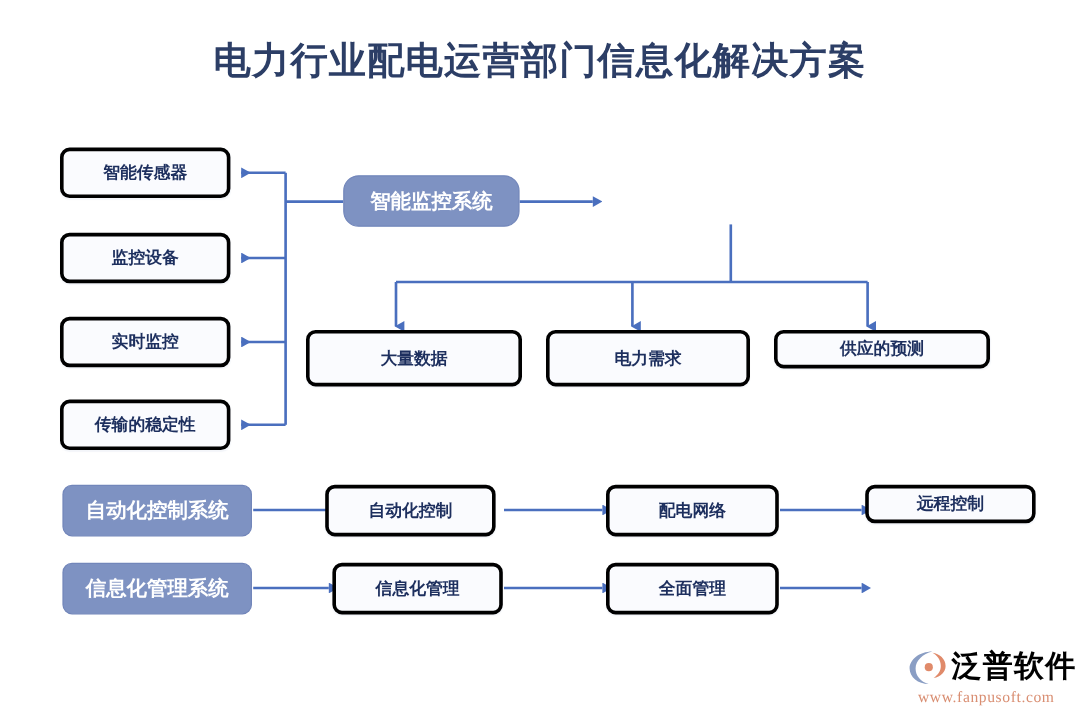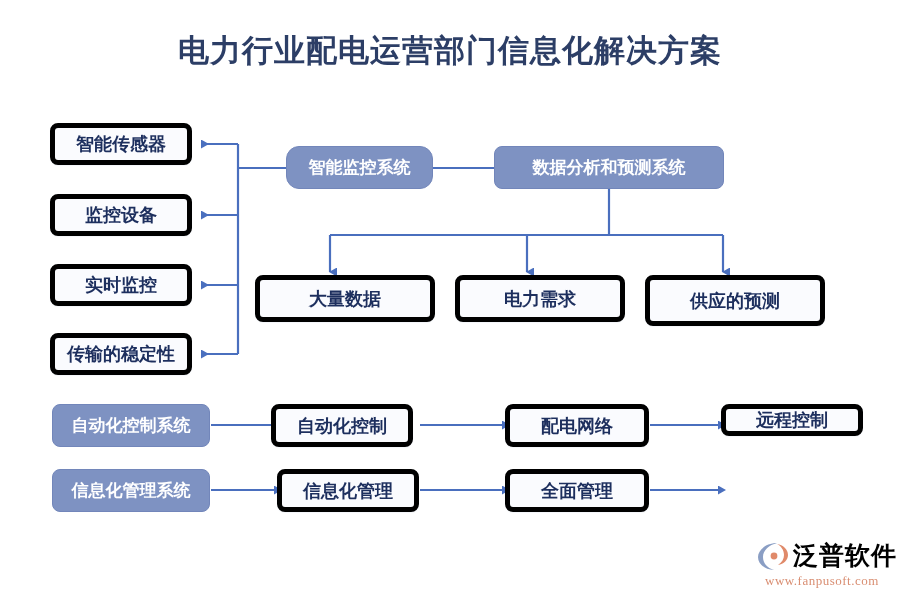--- a/index.html
+++ b/index.html
@@ -55,23 +55,23 @@
     align-items: center;
     justify-content: center;
     text-align: center;
     border-radius: 8px;
     white-space: nowrap;
     font-family: "Liberation Serif", "DejaVu Serif", serif;
   }
 
   .node.light {
     background: #fafbfe;
-    border: 5px solid #000000;
+    border: 3px solid #000000;
     color: #1d2f5e;
-    font-size: 18px;
+    font-size: 14px;
     font-weight: 700;
     box-shadow: 0 1px 1px rgba(140,160,200,0.10);
   }
 
   .node.filled {
     background: #7e92c2;
     border: 1px solid #7286ba;
     color: #ffffff;
     font-size: 17px;
     font-weight: 700;
@@ -175,31 +175,28 @@
     <span>实时监控</span>
   </div>
   <div class="node light" style="left:50px;  top:333px; width:142px; height:42px;">
     <span>传输的稳定性</span>
   </div>
 
   <div class="node filled" style="left:286px; top:146px; width:147px; height:43px;border-radius:13px;">
     <span>智能监控系统</span>
   </div>
 
-  <div class="node filled wide" style="left:494px; top:146px; width:230px; height:43px;">
-    <span>数据分析和预测系统</span>
-  </div>
 
   <div class="node light" style="left:255px; top:275px; width:180px; height:47px;">
     <span>大量数据</span>
   </div>
   <div class="node light" style="left:455px; top:275px; width:170px; height:47px;">
     <span>电力需求</span>
   </div>
-  <div class="node light" style="left:645px; top:275px; width:180px; height:51px;">
+  <div class="node light" style="left:645px; top:275px; width:180px; height:32px;">
     <span>供应的预测</span>
   </div>
 
   <div class="node filled" style="left:52px;  top:404px; width:158px; height:43px;">
     <span>自动化控制系统</span>
   </div>
   <div class="node light" style="left:271px; top:404px; width:142px; height:43px;">
     <span>自动化控制</span>
   </div>
   <div class="node light" style="left:505px; top:404px; width:144px; height:43px;">

